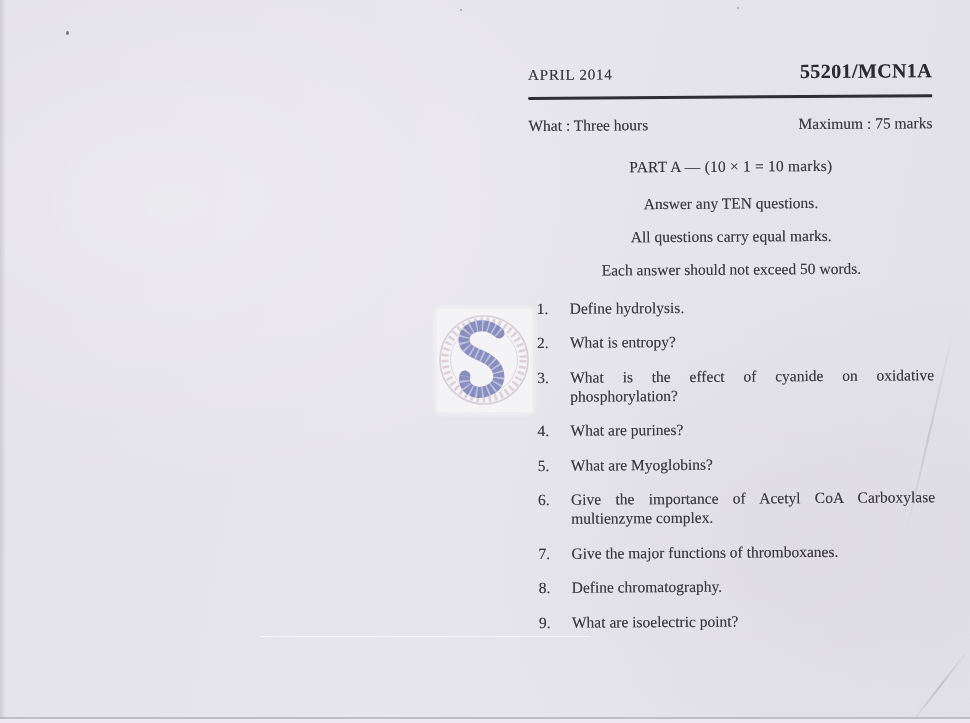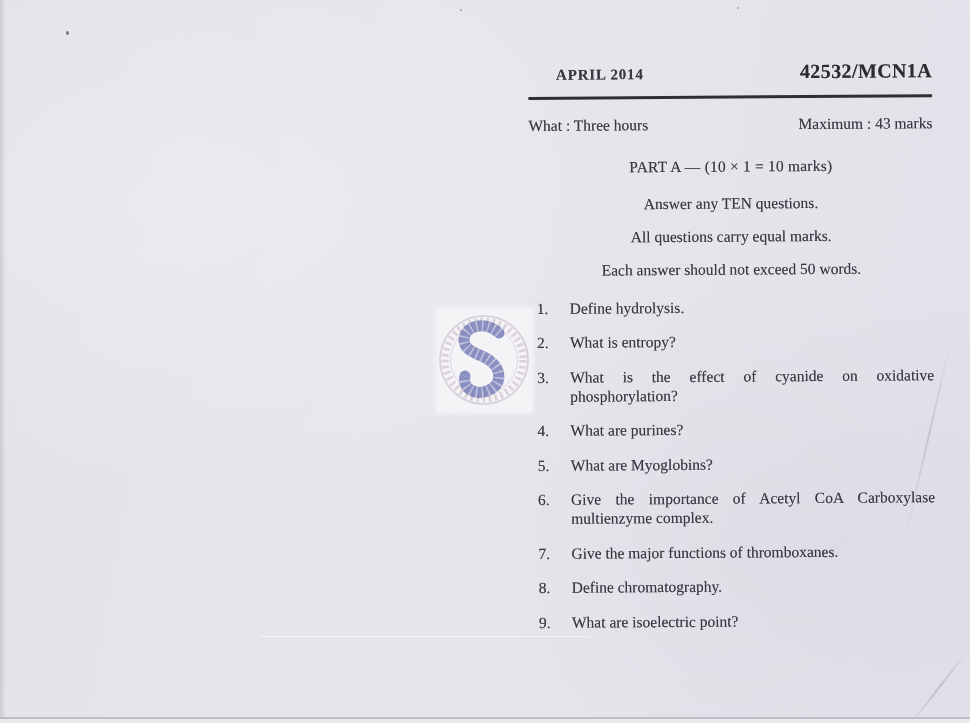--- a/index.html
+++ b/index.html
@@ -61,21 +61,21 @@
   .speck-3 { left: 737px; top: 7px; width: 2px; height: 2px; opacity: 0.45; }
 
   .col {
     position: absolute; left: 528px; top: 64px; width: 404px;
     transform: rotate(-0.4deg);
     transform-origin: left top;
     font-size: 15.5px;
     line-height: 19px;
   }
   .header-row { display: flex; justify-content: space-between; align-items: baseline; }
-  .session { font-weight: bold; font-size: 15px; letter-spacing: 0.8px; margin-left: 28px; }
+  .session { font-weight: normal; font-size: 15px; letter-spacing: 0.8px; }
   .paper-code { font-weight: bold; font-size: 20px; letter-spacing: 0.4px; color: #2c2b32; }
   .rule { margin-top: 12px; height: 2.5px; background: var(--rule); border-radius: 1px; }
   .meta-row { display: flex; justify-content: space-between; margin-top: 16px; }
   .part-title { text-align: center; margin-top: 23px; letter-spacing: 0.2px; }
   .instr { text-align: center; margin-top: 14px; }
   .instr-first { margin-top: 18px; }
   .q-list { margin-top: 19px; }
   .q-row { display: flex; margin-bottom: 15.5px; }
   .q-num { flex: none; width: 40px; padding-left: 7px; }
   .q-text { flex: 1; text-align: justify; }
@@ -98,28 +98,28 @@
   <div class="crease crease-corner"></div>
   <div class="crease crease-soft"></div>
   <div class="speck speck-1"></div>
   <div class="speck speck-2"></div>
   <div class="speck speck-3"></div>
 
   <div class="col">
 
     <div class="header-row">
       <span class="session">APRIL 2014</span>
-      <span class="paper-code">42532/MCN1A</span>
+      <span class="paper-code">55201/MCN1A</span>
     </div>
 
     <div class="rule"></div>
 
     <div class="meta-row">
       <span>What : Three hours</span>
-      <span>Maximum : 43 marks</span>
+      <span>Maximum : 75 marks</span>
     </div>
 
     <div class="part-title">PART A — (10 × 1 = 10 marks)</div>
 
     <div class="instr instr-first">Answer any TEN questions.</div>
     <div class="instr">All questions carry equal marks.</div>
     <div class="instr">Each answer should not exceed 50 words.</div>
 
     <div class="q-list">
       <div class="q-row">

